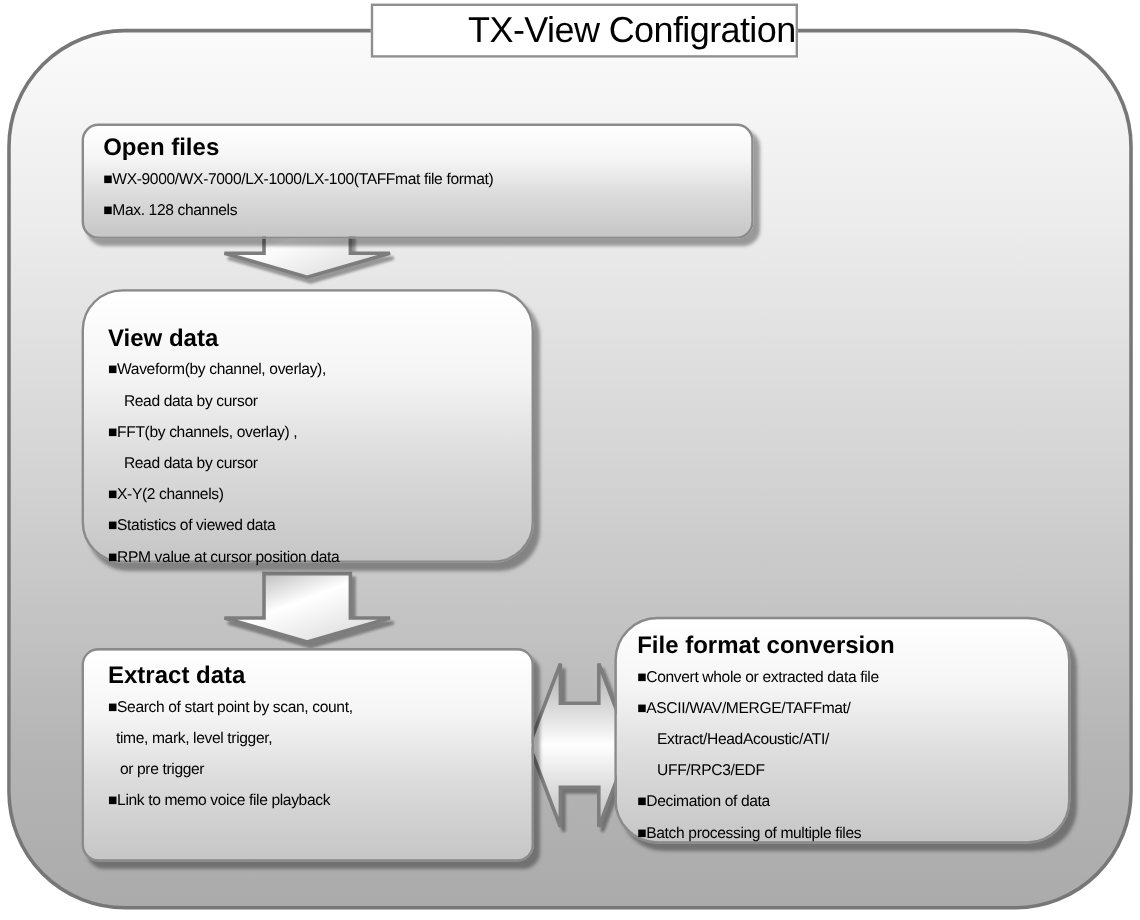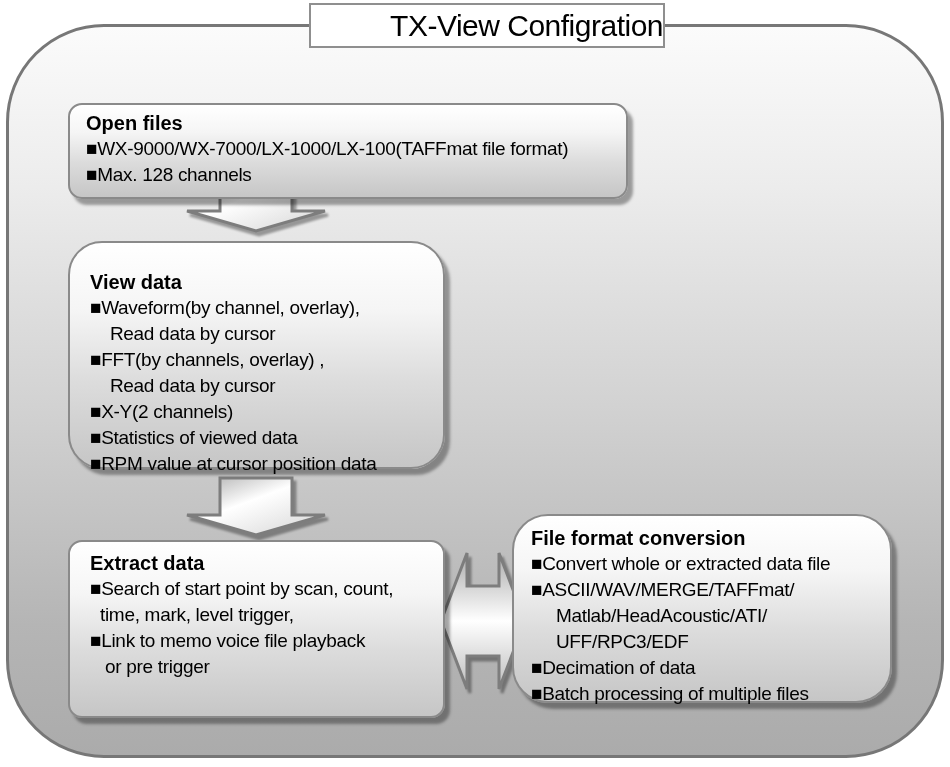--- a/index.html
+++ b/index.html
@@ -26,21 +26,21 @@
   .title-box .t { font-size:30px; letter-spacing:-0.5px; white-space:pre; }
 
   
   .box {
     position:absolute; box-sizing:border-box; z-index:3;
     border:2px solid #8a8a8a;
     background:linear-gradient(180deg,#ffffff 0%, #f5f5f5 30%, #dcdcdc 62%, #c6c6c6 100%);
     box-shadow:5px 6px 3px rgba(0,0,0,0.35);
   }
   .box-title { font-weight:bold; font-size:20px; line-height:26px; white-space:pre; }
-  .line { font-size:19px; line-height:26px; white-space:pre; letter-spacing:-0.3px; }
+  .line { font-size:13px; line-height:26px; white-space:pre; letter-spacing:-0.3px; }
 
   .box-open    { left:68px;  top:67px;  width:560px; height:96px;  border-radius:14px; padding:5px 20px 0 16px;margin-top:36px; }
   .box-view    { left:68px;  top:241px; width:377px; height:228px; border-radius:34px; padding:26px 4px 0 20px; }
   .box-extract { left:68px;  top:540px; width:377px; height:178px; border-radius:14px; padding:8px 4px 0 20px; }
   .box-file    { left:512px; top:514px; width:380px; height:189px; border-radius:36px; padding:9px 4px 0 17px; }
 
   
   .arrow { position:absolute; z-index:2; overflow:visible; }
   .arrow polygon { filter:drop-shadow(3px 4px 1px rgba(0,0,0,0.35)); }
   .arrow-1 { left:185px; top:172px; }
@@ -96,38 +96,38 @@
         <stop offset="1" stop-color="#cfcfcf"></stop>
       </linearGradient>
     </defs>
     <polygon points="35,2 107,2 107,39 140,39 71,59 2,39 35,39" fill="url(#gA2)" stroke="#7d7d7d" stroke-width="3"></polygon>
   </svg>
 
   <div class="box box-extract">
     <div class="box-title">Extract data</div>
     <div class="line">■Search of start point by scan, count,</div>
     <div class="line">  time, mark, level trigger,</div>
+    <div class="line">   or pre trigger</div>
     <div class="line">■Link to memo voice file playback</div>
-    <div class="line">   or pre trigger</div>
   </div>
 
   <svg class="arrow arrow-lr" width="88" height="144" viewBox="0 0 88 144">
     <defs>
       <linearGradient id="gLR" x1="0" y1="0" x2="0" y2="1">
         <stop offset="0" stop-color="#ababab"></stop>
         <stop offset="0.5" stop-color="#ffffff"></stop>
         <stop offset="1" stop-color="#bdbdbd"></stop>
       </linearGradient>
     </defs>
     <polygon points="1,71 27,3 27,36 59,36 59,3 85,71 59,139 59,106 27,106 27,139" fill="url(#gLR)" stroke="#7d7d7d" stroke-width="3"></polygon>
   </svg>
 
   <div class="box box-file">
     <div class="box-title">File format conversion</div>
     <div class="line">■Convert whole or extracted data file</div>
     <div class="line">■ASCII/WAV/MERGE/TAFFmat/</div>
-    <div class="line">     Matlab/HeadAcoustic/ATI/</div>
+    <div class="line">     Extract/HeadAcoustic/ATI/</div>
     <div class="line">     UFF/RPC3/EDF</div>
     <div class="line">■Decimation of data</div>
     <div class="line">■Batch processing of multiple files</div>
   </div>
 
 </div>
 
 </body></html>

